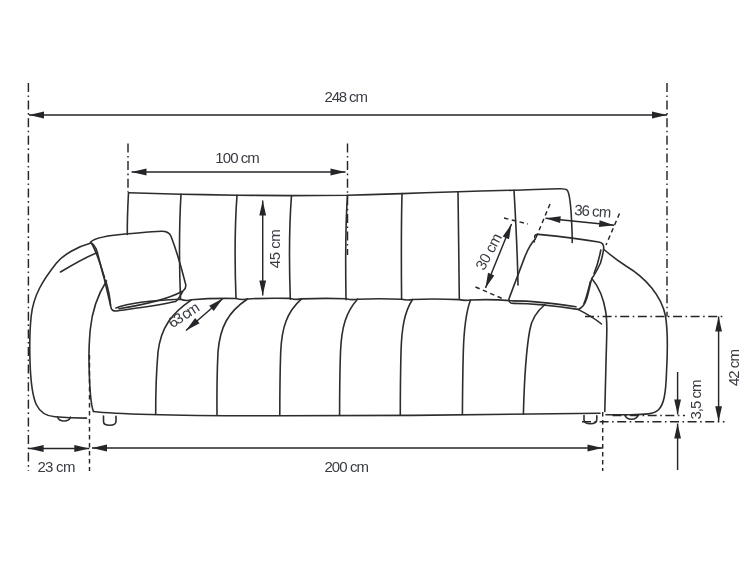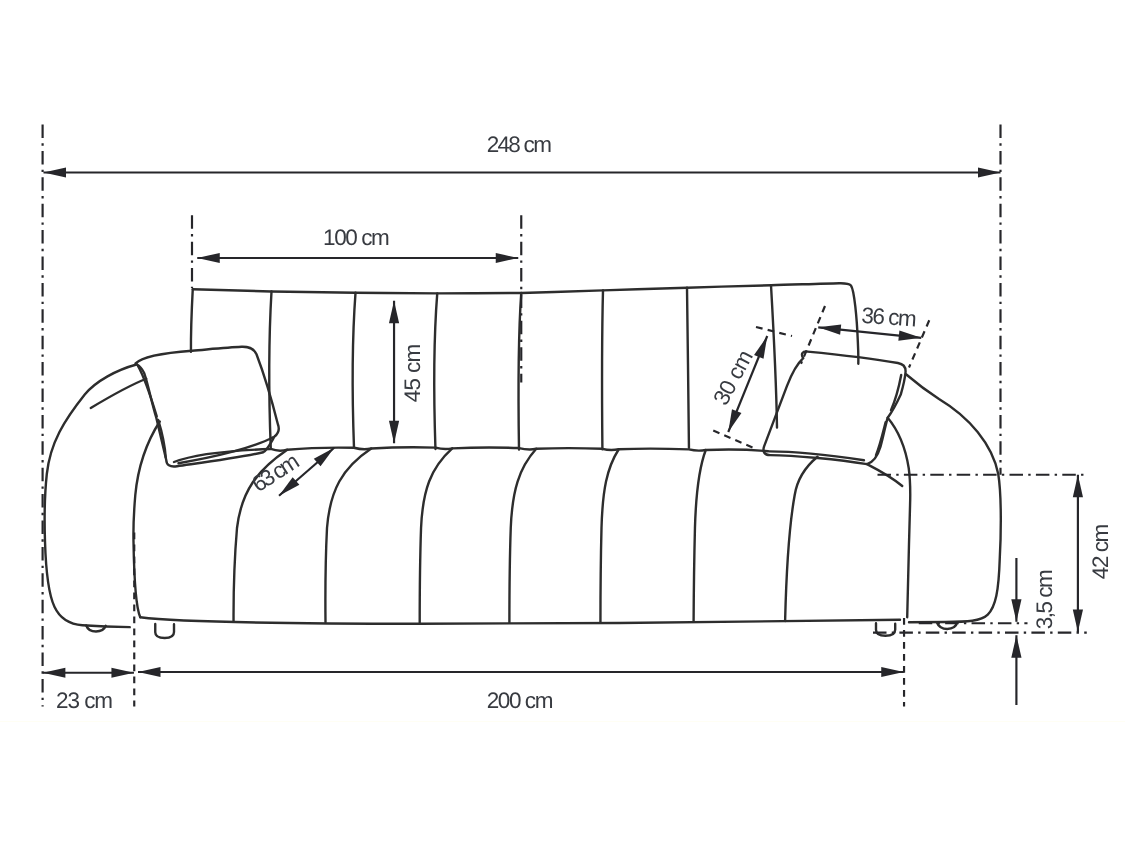--- a/index.html
+++ b/index.html
@@ -1,16 +1,16 @@
 <!DOCTYPE html>
 <html><head>
 <meta charset="utf-8">
 <style>
   html,body{margin:0;padding:0;background:#ffffff;}
-  .wrap{width:750px;height:481px;position:relative;overflow:hidden;background:#fef9c3;}
+  .wrap{width:750px;height:563px;position:relative;overflow:hidden;background:#f97316;}
   text{font-family:"Liberation Sans",sans-serif;fill:#383b41;}
 </style>
 </head>
 <body>
 <div class="wrap">
 <svg width="750" height="563" viewBox="0 0 750 563">
   <rect x="0" y="0" width="750" height="563" fill="#ffffff"></rect>
 
   <g fill="none" stroke="#2d2d2d" stroke-width="1.6" stroke-linecap="round" stroke-linejoin="round">
 

